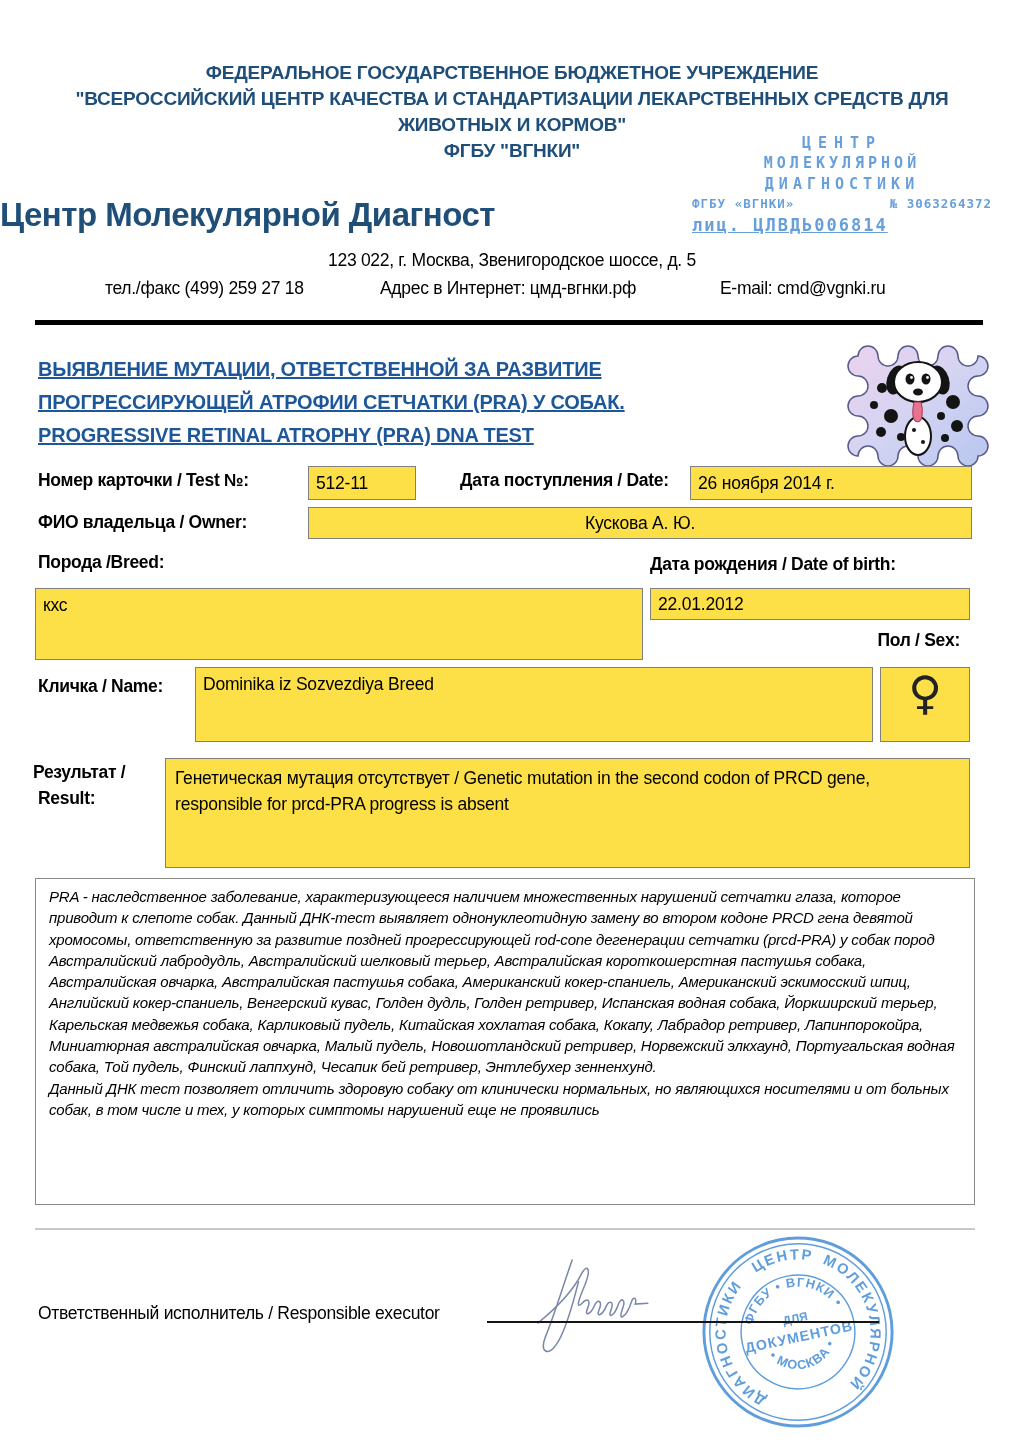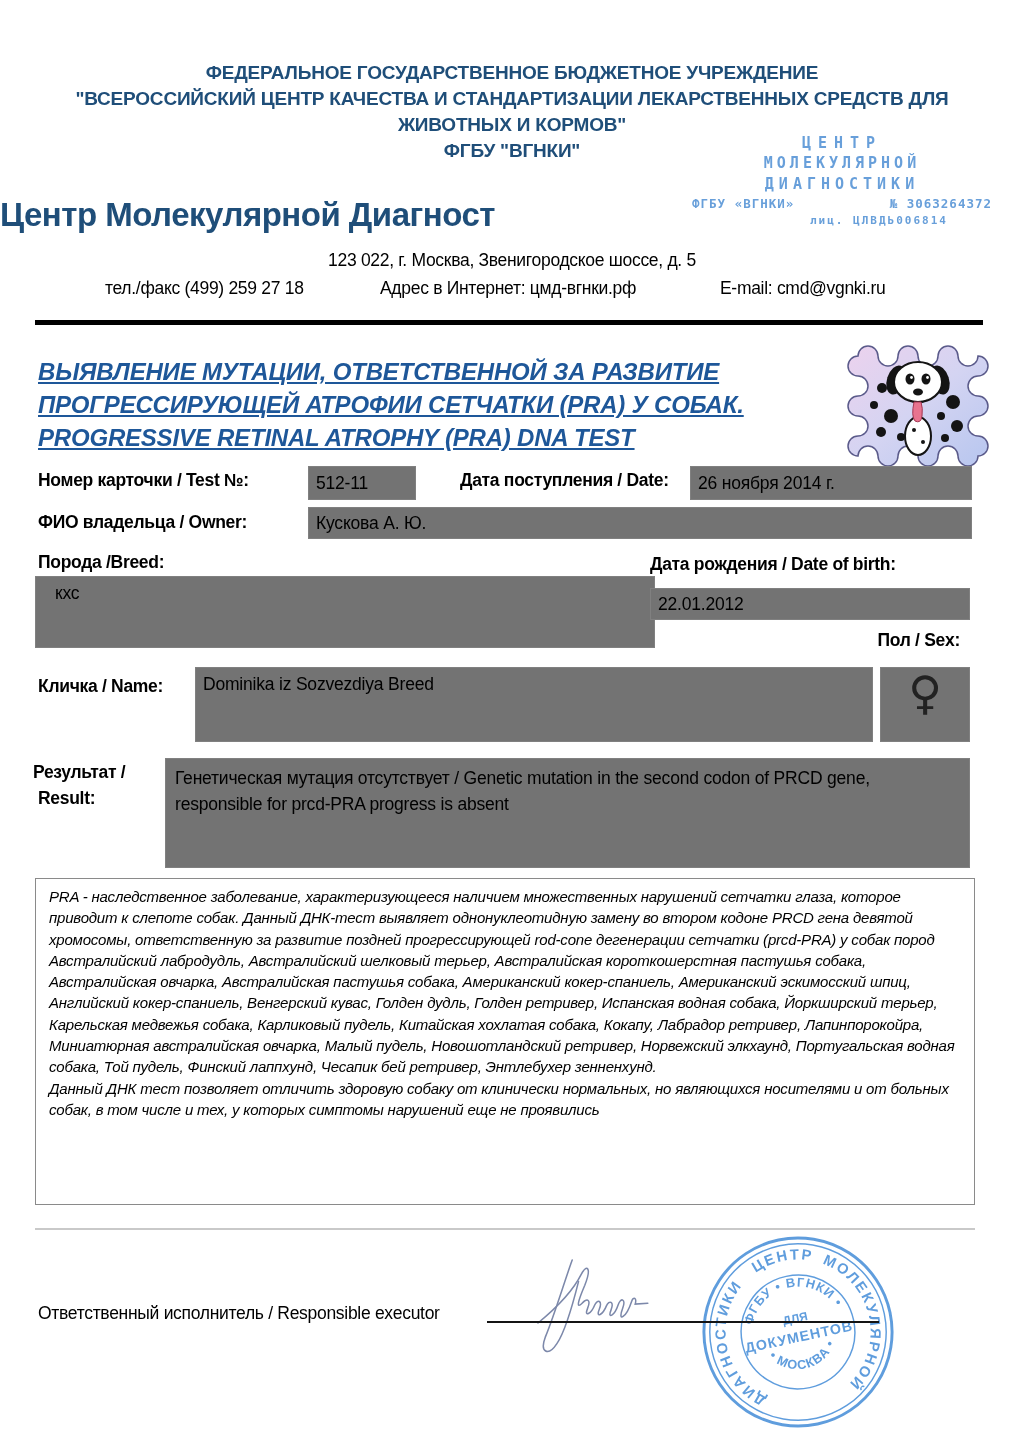--- a/index.html
+++ b/index.html
@@ -12,27 +12,27 @@
   .addr{width:1024px;text-align:center;font-size:17.5px;letter-spacing:-0.3px;}
   .contact{font-size:17.5px;letter-spacing:-0.3px;}
   .rule-thick{border-top:5px solid #000;}
   .rule-thin{border-top:2px solid #c9c9c9;}
   
   .ink{color:#4e8fd4;font-family:"DejaVu Sans Mono",monospace;font-weight:bold;opacity:.85;line-height:1.35;}
   .ink .r1{font-size:15px;letter-spacing:7px;text-align:center;}
   .ink .r2{font-size:15px;letter-spacing:4px;text-align:center;}
   .ink .r3{font-size:15px;letter-spacing:5px;text-align:center;}
   .ink .r4{display:flex;justify-content:space-between;font-size:12.5px;letter-spacing:1px;margin-top:2px;}
-  .ink .r5{font-size:11px;letter-spacing:2px;margin-left:118px;margin-top:1px;}
-  
-  .ttl{font-size:24px;font-weight:bold;font-style:italic;color:#1e5799;
+  .ink .r5{font-size:17px;letter-spacing:2px;margin-top:1px;text-decoration:underline;}
+  
+  .ttl{font-size:20px;font-weight:bold;color:#1e5799;
        text-decoration:underline;letter-spacing:-0.2px;white-space:nowrap;}
   
   .lbl{font-size:17.5px;font-weight:bold;letter-spacing:-0.3px;white-space:nowrap;}
-  .box{border:1px solid #808080;background:#737373;font-size:17.5px;letter-spacing:-0.2px;}
+  .box{border:1px solid #808080;background:#fde047;font-size:17.5px;letter-spacing:-0.2px;}
   .box .v{padding:4px 7px;display:block;line-height:1.4;}
   .sexbox{display:flex;align-items:flex-start;justify-content:center;}
   .female{font-family:"DejaVu Sans",sans-serif;font-size:46px;line-height:1.1;color:#222;font-weight:normal;}
   
   .desc{border:1px solid #8a8a8a;font-style:italic;font-size:15px;line-height:1.42;letter-spacing:-0.2px;}
   .desc p{margin:0;padding:0 2px;}
   .exec{font-size:17.5px;letter-spacing:-0.3px;}
   .sigline{border-top:2px solid #141414;}
 </style>
 </head>
@@ -121,27 +121,27 @@
   <div class="abs lbl" style="top:470px;left:38px;">Номер карточки / Test №:</div>
   <div class="abs box" style="top:466px;left:308px;width:106px;height:32px;">
     <span class="v">512-11</span>
   </div>
   <div class="abs lbl" style="top:470px;left:460px;">Дата поступления / Date:</div>
   <div class="abs box" style="top:466px;left:690px;width:280px;height:32px;">
     <span class="v">26 ноября 2014 г.</span>
   </div>
 
   <div class="abs lbl" style="top:512px;left:38px;">ФИО владельца / Owner:</div>
-  <div class="abs box" style="top:507px;left:308px;width:662px;height:30px;">
+  <div class="abs box" style="top:507px;left:308px;width:662px;height:30px;text-align:center;">
     <span class="v" style="padding:3px 7px;">Кускова А. Ю.</span>
   </div>
 
   <div class="abs lbl" style="top:552px;left:38px;">Порода  /Breed:</div>
   <div class="abs lbl" style="top:554px;left:650px;">Дата рождения / Date of birth:</div>
-  <div class="abs box" style="top:576px;left:35px;width:606px;height:70px;padding-left:12px;">
+  <div class="abs box" style="top:588px;left:35px;width:606px;height:70px;">
     <span class="v">кхс</span>
   </div>
   <div class="abs box" style="top:588px;left:650px;width:318px;height:30px;">
     <span class="v" style="padding:3px 7px;">22.01.2012</span>
   </div>
   <div class="abs lbl" style="top:630px;left:650px;width:310px;text-align:right;">Пол / Sex:</div>
 
   <div class="abs lbl" style="top:676px;left:38px;">Кличка / Name:</div>
   <div class="abs box" style="top:667px;left:195px;width:676px;height:73px;">
     <span class="v">Dominika iz Sozvezdiya Breed</span>

